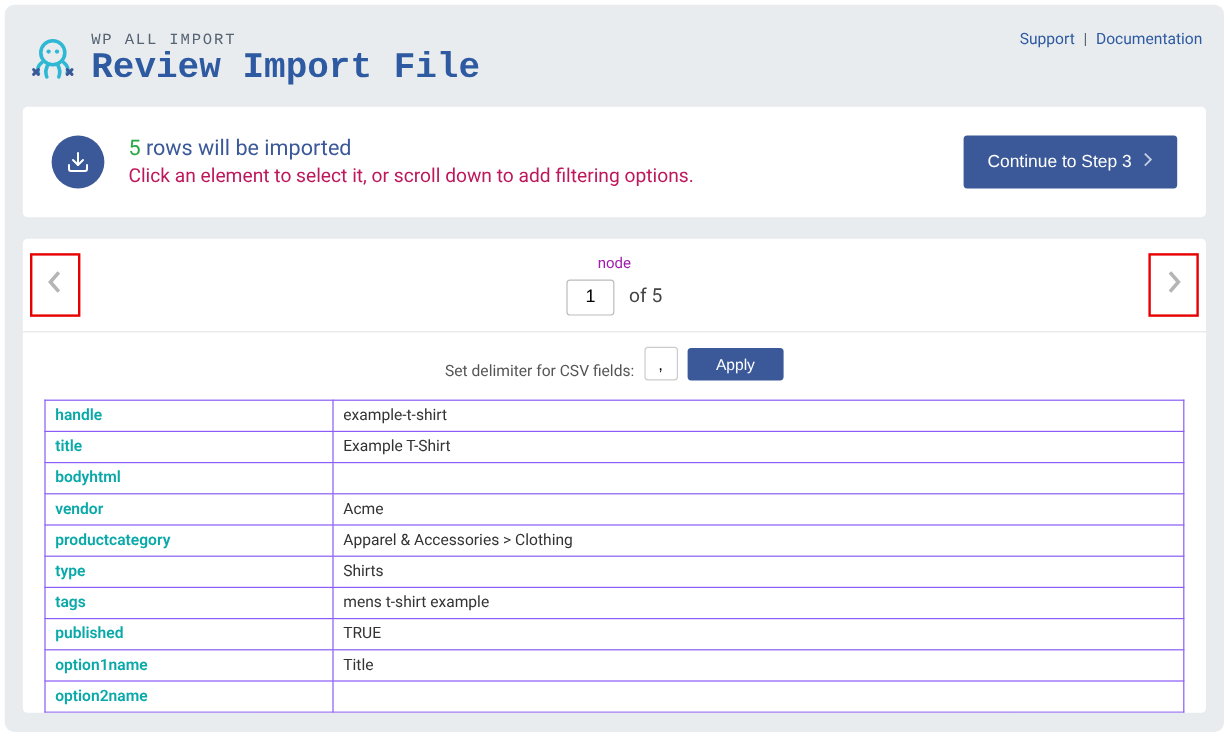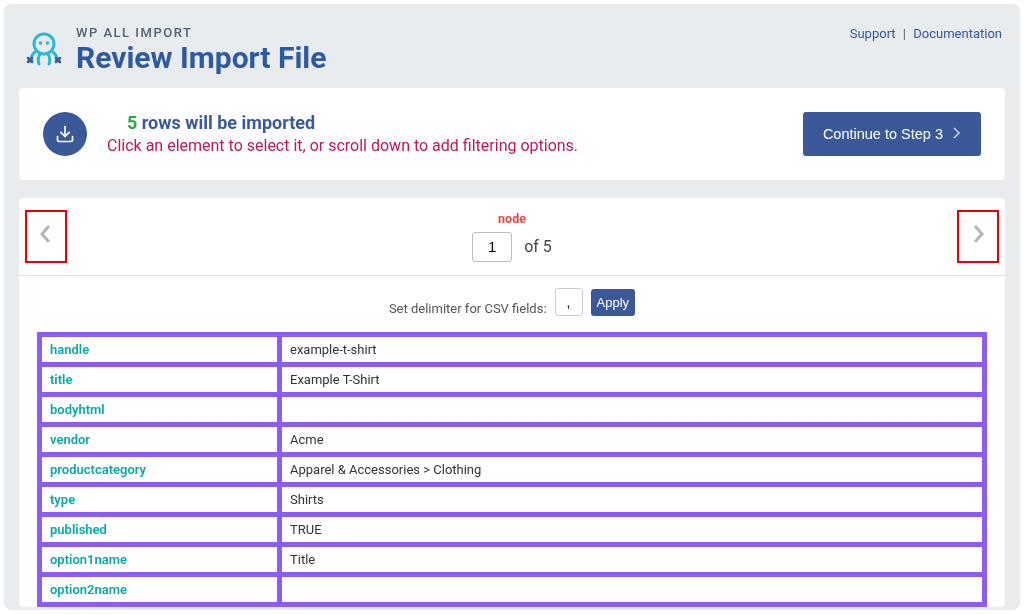--- a/index.html
+++ b/index.html
@@ -22,20 +22,21 @@
   .header-row {
     display: flex;
     align-items: flex-start;
     justify-content: space-between;
     padding: 22px 18px 14px 18px;
   }
   .brand {
     display: flex;
     align-items: center;
     gap: 10px;
+    font-family: Liberation Mono, monospace;
   }
   .brand-text { display: flex; flex-direction: column; line-height: 1.1; }
   .brand-sub {
     font-size: 13px;
     letter-spacing: 1.5px;
     color: #556372;
     font-weight: 500;
     text-transform: uppercase;
   }
   .brand-title {
@@ -57,23 +58,22 @@
   }
   .info-left { display: flex; align-items: center; gap: 20px; }
   .dl-circle {
     width: 44px; height: 44px; border-radius: 50%;
     background: #3b5998;
     display: flex; align-items: center; justify-content: center;
   }
   .info-text { line-height: 1.4; }
   .info-title {
     font-size: 18px;
-    font-weight: 700;
+    font-weight: 400;
     color: #3b5998;
-    margin-left: 20px;
   }
   .info-title .count { color: #28a745; }
   .info-sub {
     font-size: 16px;
     color: #be185d;
   }
   .continue-btn {
     background: #3b5998;
     color: #fff;
     border: none;
@@ -104,22 +104,22 @@
     width: 42px;
     display: flex; align-items: center; justify-content: center;
     border: 2px solid #e60000;
     cursor: pointer;
     background: #fff;
   }
   .arrow-box.left { left: 6px; }
   .arrow-box.right { right: 6px; }
   .pager-center { text-align: center; }
   .node-label {
-    color: #ef4444;
-    font-weight: 700;
+    color: #a21caf;
+    font-weight: 400;
     font-size: 12.5px;
     display: block;
     margin-bottom: 6px;
   }
   .page-input {
     width: 40px;
     height: 30px;
     text-align: center;
     border: 1px solid #bcbcbc;
     border-radius: 3px;
@@ -141,33 +141,33 @@
     border: 1px solid #ccc;
     border-radius: 3px;
     text-align: center;
     font-size: 14px;
   }
   .apply-btn {
     background: #3b5998;
     color: #fff;
     border: none;
     border-radius: 3px;
-    padding: 6px 6px;
+    padding: 6px 24px;
     font-size: 13px;
     cursor: pointer;
   }
   .fields-table {
     width: calc(100% - 36px);
     margin: 0 18px;
     border: 1px solid #ddd;
     border-collapse: collapse;
     font-size: 13px;
   }
   .fields-table td {
-    border: 5px solid #8b5cf6;
+    border: 1px solid #8b5cf6;
     padding: 5px 8px;
     vertical-align: middle;
     height: 23px;
   }
   .fields-table td.key {
     width: 240px;
     color: #0aa9a9;
     font-weight: 600;
     cursor: pointer;
   }
@@ -284,20 +284,24 @@
           </tr>
           <tr>
             <td class="key">productcategory</td>
             <td class="val">Apparel &amp; Accessories &gt; Clothing</td>
           </tr>
           <tr>
             <td class="key">type</td>
             <td class="val">Shirts</td>
           </tr>
           <tr>
+            <td class="key">tags</td>
+            <td class="val">mens t-shirt example</td>
+          </tr>
+          <tr>
             <td class="key">published</td>
             <td class="val">TRUE</td>
           </tr>
           <tr>
             <td class="key">option1name</td>
             <td class="val">Title</td>
           </tr>
           <tr>
             <td class="key">option2name</td>
             <td class="val"></td>

